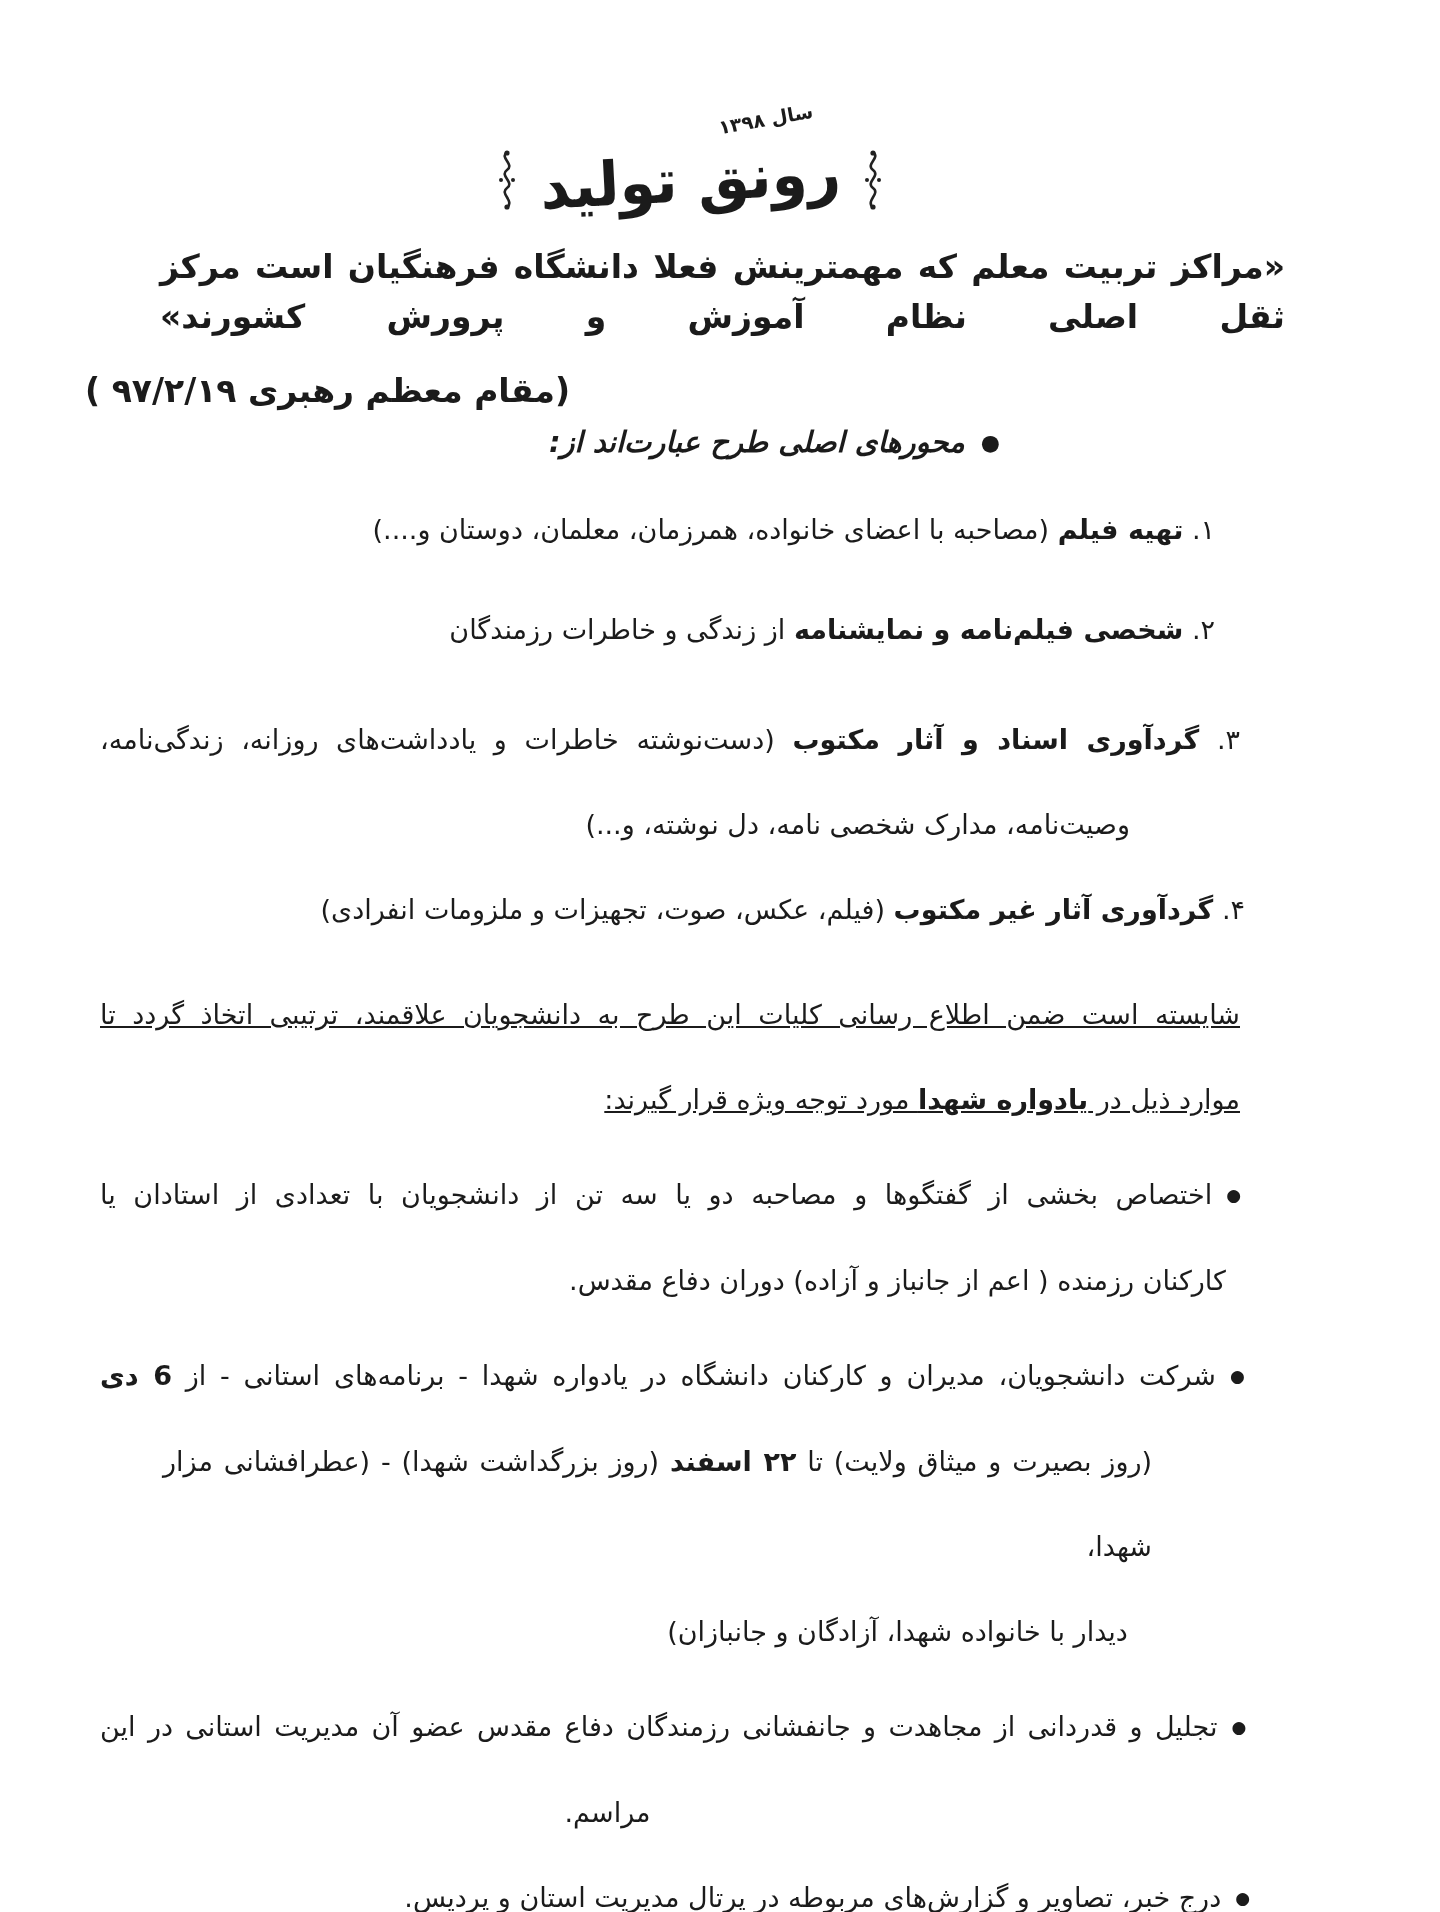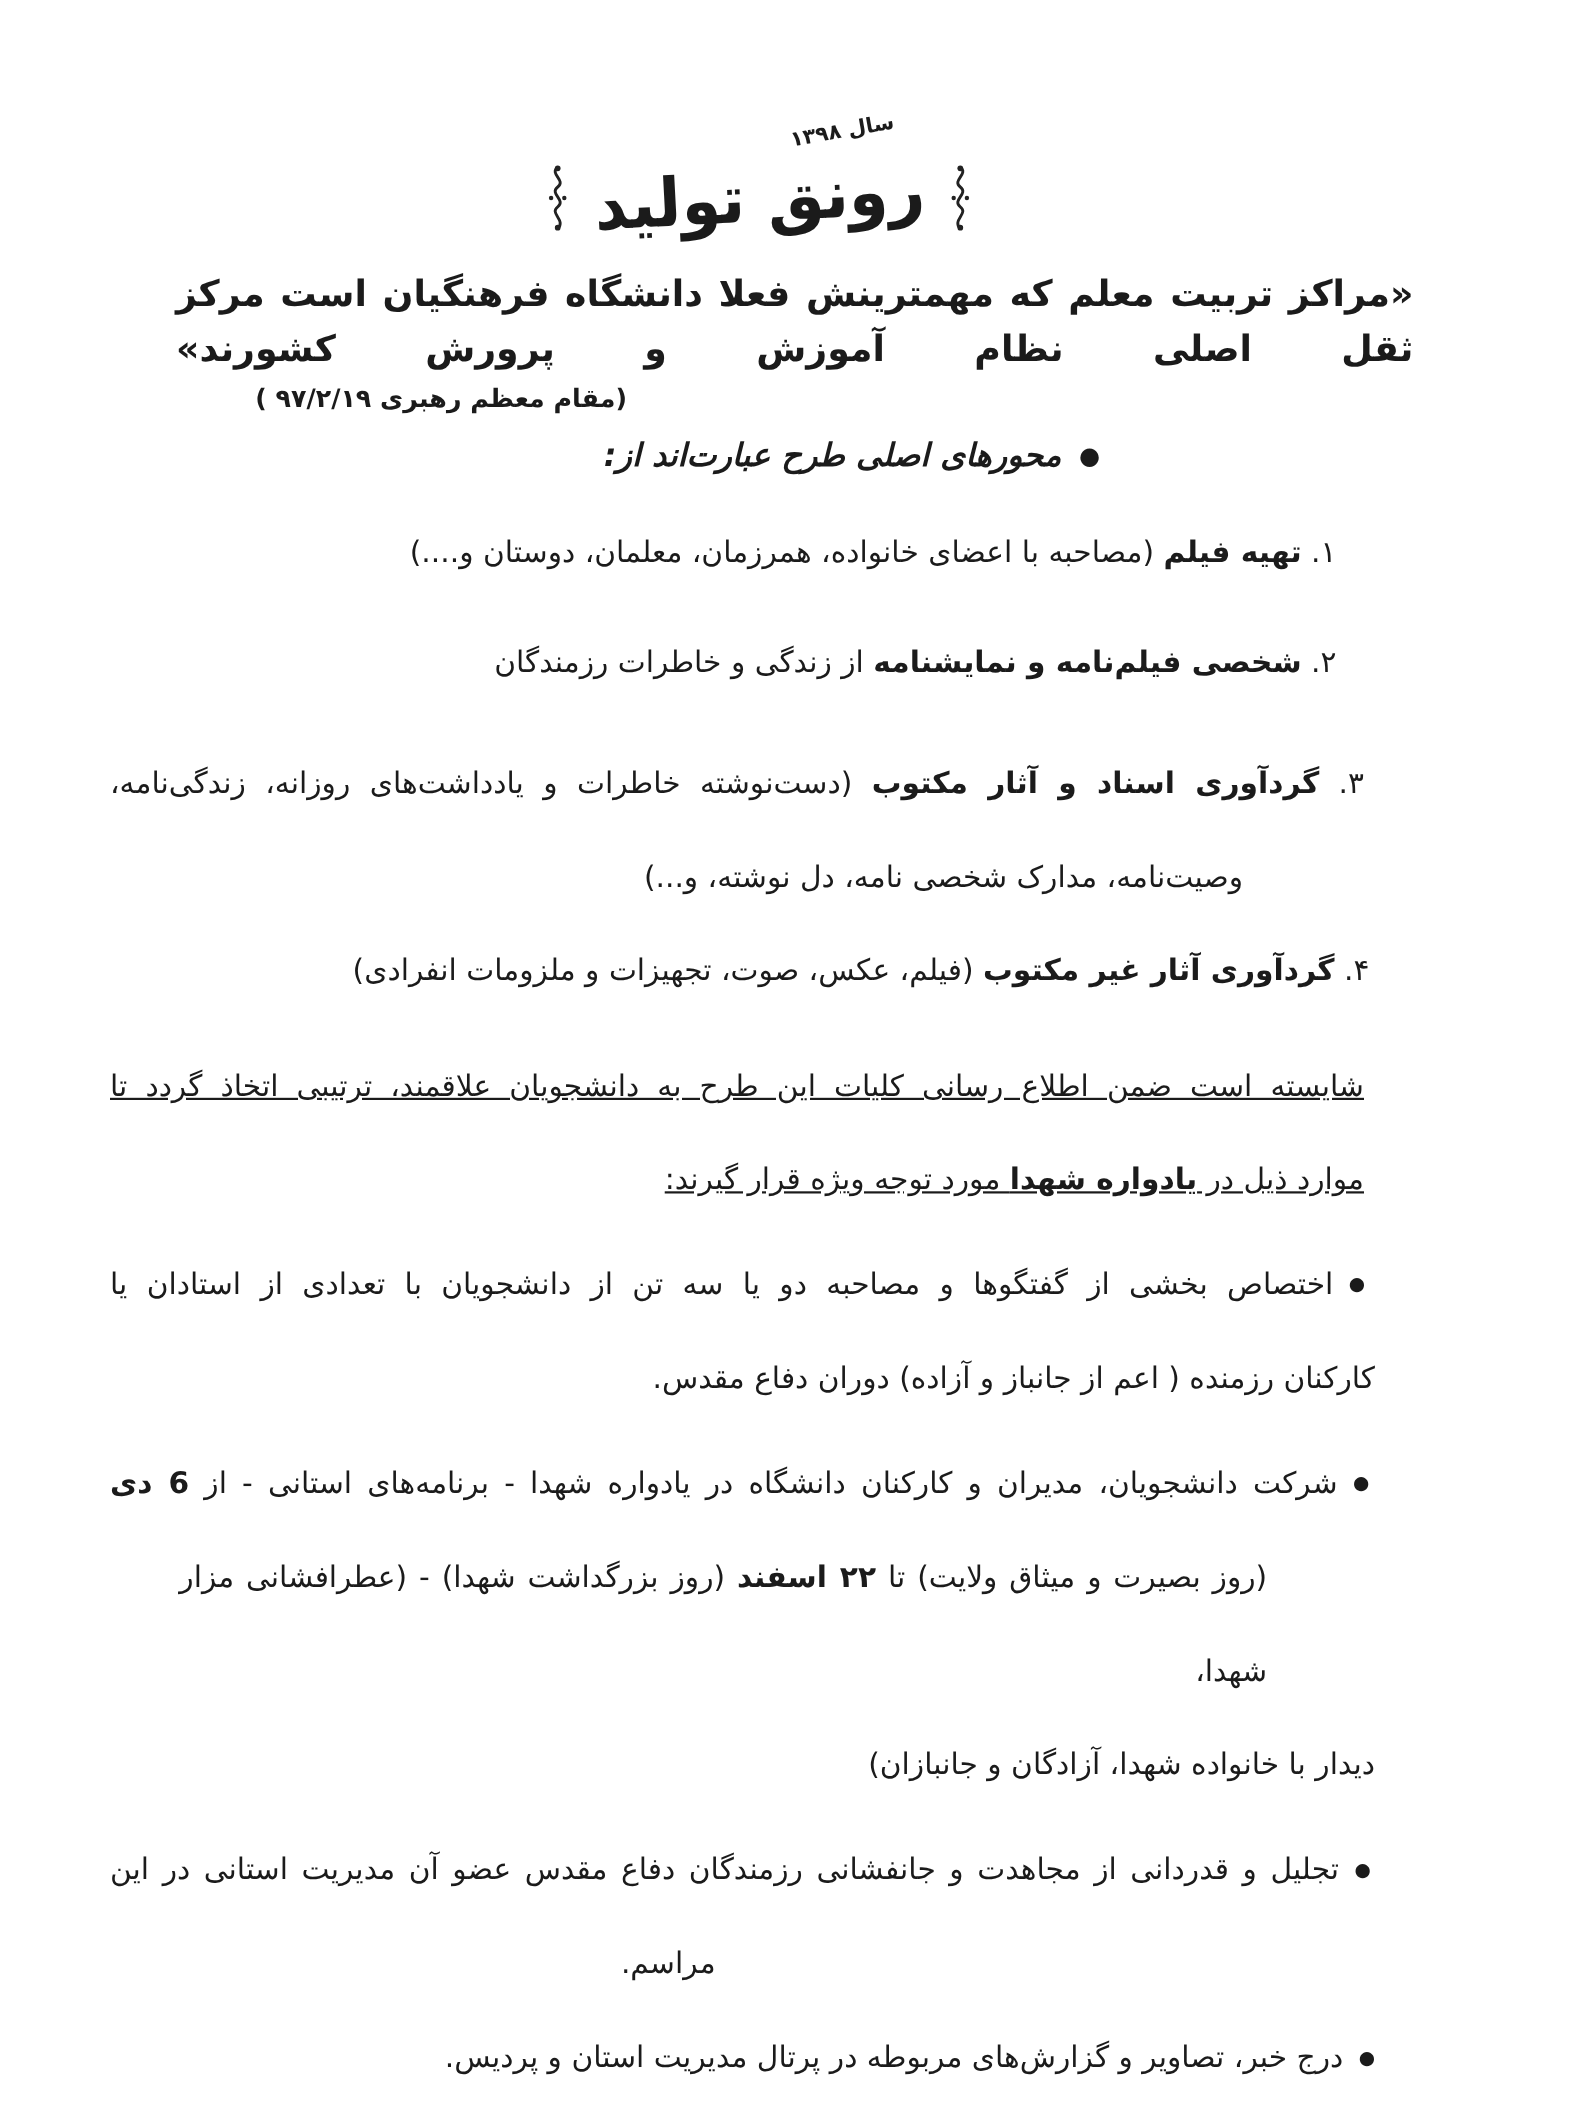--- a/index.html
+++ b/index.html
@@ -38,25 +38,25 @@
   .line{font-size:27px;line-height:85px;white-space:normal;}
   .bold{font-weight:bold;}
   .right{text-align:right;}
   .center{text-align:center;}
   .stretch{text-align:justify;text-align-last:justify;}
   .bullet{font-size:17px;margin-left:14px;vertical-align:3px;}
   .hbullet{font-size:22px;margin-left:16px;vertical-align:2px;}
   
   .quote{font-size:33px;font-weight:bold;line-height:50px;padding-left:65px;
          text-align:justify;text-align-last:justify;}
-  .attr{font-size:23px;font-weight:bold;line-height:42px;text-align:right;
-        padding-right:715px;white-space:nowrap;}
+  .attr{font-size:33px;font-weight:bold;line-height:42px;text-align:right;
+        padding-right:715px;white-space:nowrap;margin-top:28px;}
   .heading{font-size:29px;font-weight:bold;line-height:60px;text-align:right;
            padding-right:285px;font-style:italic;}
-  .pr35{padding-right:35px;text-align:right;}  .pr40{padding-right:40px;}
+  .pr35{padding-right:35px;}  .pr40{padding-right:40px;}
   .pr45{padding-right:45px;}  .pr70{padding-right:70px;}
   .pr133{padding-right:133px;}.pr155{padding-right:155px;}
   .pr165{padding-right:165px;text-align:center;}
   .pl5{padding-left:5px;}     .pl68{padding-left:68px;}
   .pl450{padding-left:450px;}
   .mt14{margin-top:14px;} .mt15{margin-top:15px;}
   .mt25{margin-top:25px;} .mt20{margin-top:20px;text-decoration:underline;}
   .mt10{margin-top:10px;}
 </style>
 </head>

